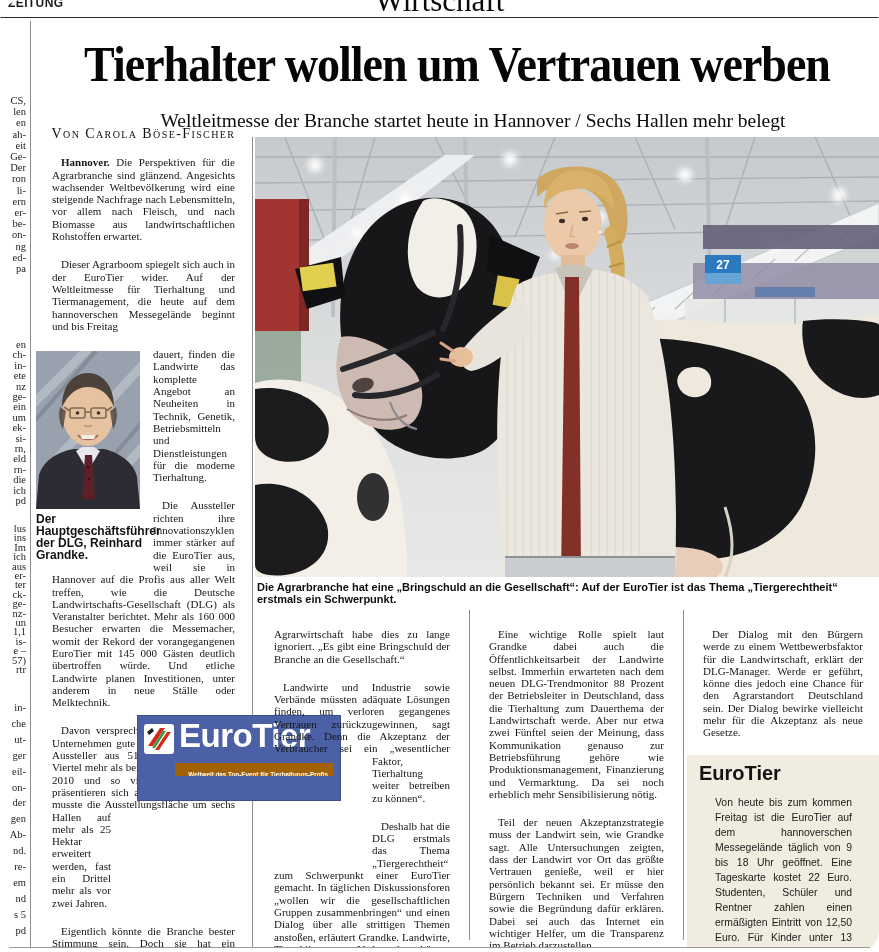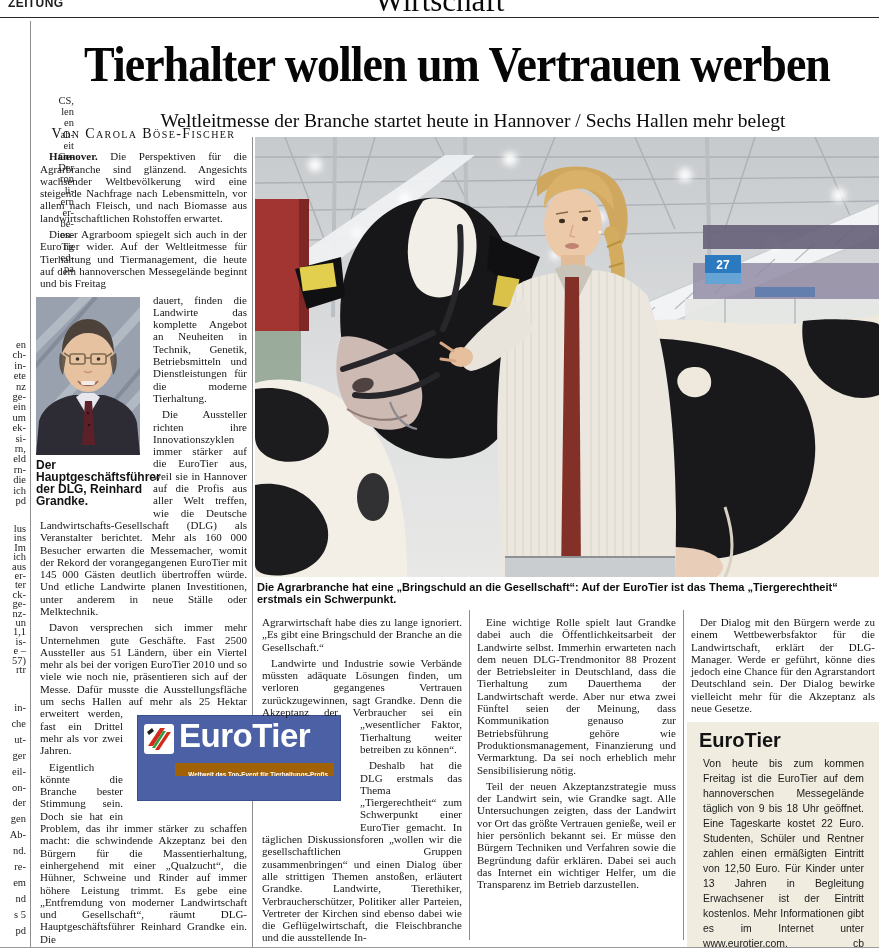--- a/index.html
+++ b/index.html
@@ -1,46 +1,46 @@
 <!DOCTYPE html>
 <html lang="de"><head>
 <meta charset="utf-8">
 <style>
   html,body{margin:0;padding:0;background:#ffffff;}
   .page{position:relative;width:879px;height:952px;background:#fff;overflow:hidden;
-        font-family:"Liberation Serif",serif;color:#161616;}
+        font-family:"Liberation Serif",serif;color:#161616;border-radius:22px;}
   
   .zeitung{position:absolute;top:-4px;left:8px;font-family:"Liberation Sans",sans-serif;
            font-weight:bold;font-size:12px;letter-spacing:.4px;color:#1d1d1d;}
   .section-title{position:absolute;top:-17px;left:0;right:0;text-align:center;
            font-family:"Liberation Serif",serif;font-size:31px;color:#0a0a0a;}
   .mast-rule{position:absolute;top:17px;left:0;right:0;height:0;border-top:1.6px solid #2a2a2a;}
   
   .left-strip{position:absolute;left:0;top:0;width:26px;height:952px;}
   .frag-group{position:absolute;left:0;width:26px;text-align:right;font-size:10.5px;color:#1c1c1c;}
-  .lg1{top:95px;line-height:11.2px;padding-left:48px;}
+  .lg1{top:95px;line-height:11.2px;}
   .lg2{top:340px;line-height:10.4px;}
   .lg3{top:524px;line-height:9.4px;}
   .lg4{top:700px;line-height:15.9px;}
   
   .v-rule{position:absolute;width:1px;background:#8d8d8d;}
   .rule-page-left{left:30px;top:21px;height:926px;}
   .rule-c1{left:252px;top:137px;height:810px;}
   .rule-c2{left:469px;top:610px;height:330px;}
   .rule-c3{left:683px;top:610px;height:330px;}
   .bottom-rule{position:absolute;left:0;right:0;top:947px;height:0;border-top:1px solid #9a9a9a;}
   
   .headline{position:absolute;left:40px;top:36px;width:834px;margin:0;text-align:center;
             font-family:"Liberation Serif",serif;font-weight:bold;font-size:46px;
             letter-spacing:-1px;color:#060606;transform:scaleY(1.08);transform-origin:top;}
   .subheadline{position:absolute;left:40px;top:94px;width:834px;margin:16px;text-align:center;
             font-family:"Liberation Serif",serif;font-weight:normal;font-size:19.5px;color:#0c0c0c;}
   
   .col{position:absolute;font-size:11px;line-height:12.3px;text-align:justify;overflow:hidden;}
-  .col p{margin:4px;}
+  .col p{margin:16px;}
   .col p.ind{text-indent:9px;}
   .col1{left:36px;top:128px;width:215px;height:819px;}
   .col2{left:258px;top:612px;width:208px;height:335px;}
   .col3{left:473px;top:612px;width:207px;height:335px;}
   .col4{left:687px;top:612px;width:192px;height:335px;}
   .byline{text-align:center;font-variant:small-caps;letter-spacing:1.4px;font-size:14px;
           margin:0 0 10px 0;color:#111;}
   .lead{font-weight:bold;}
   
   .portrait-float{float:left;width:110px;margin:3px 7px 2px 0;}

